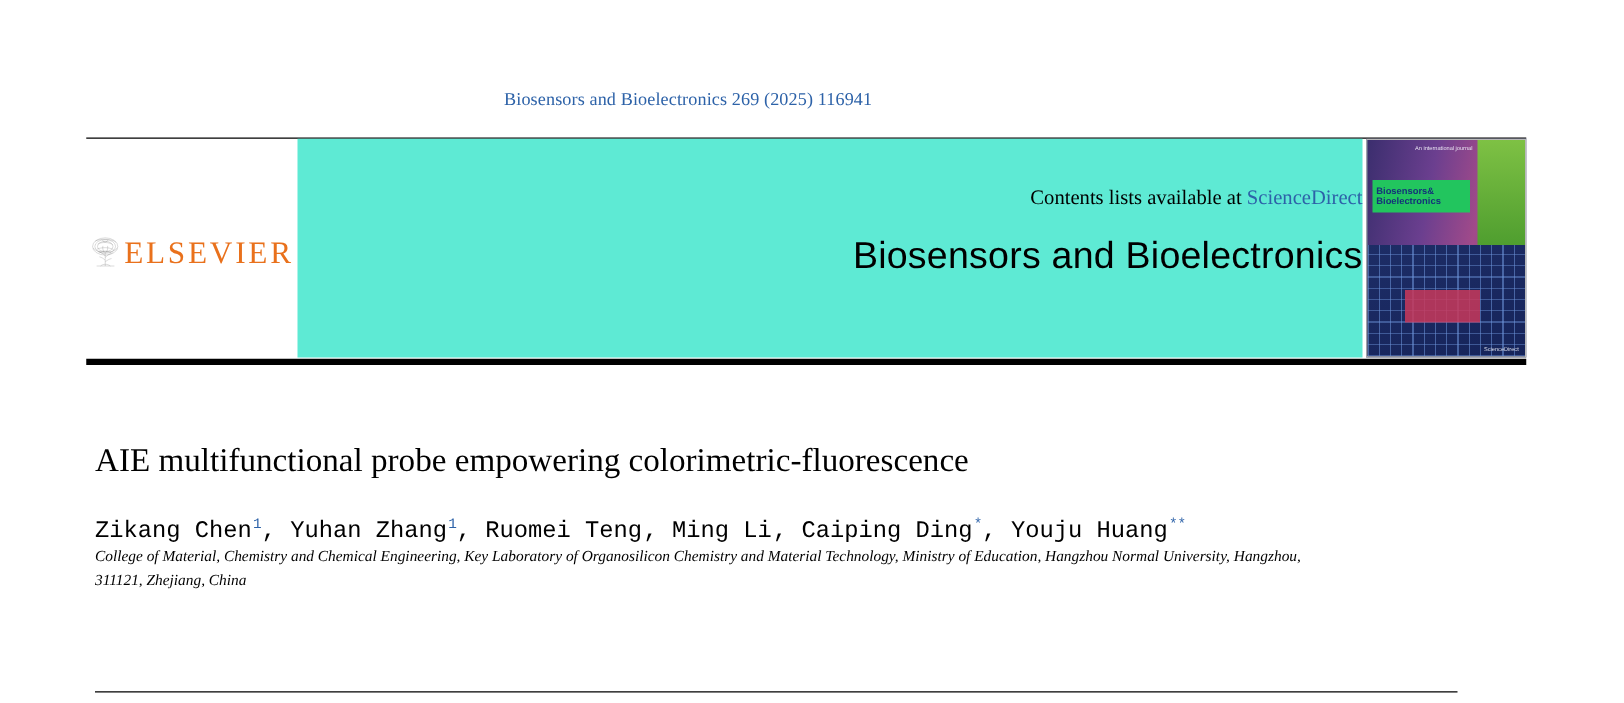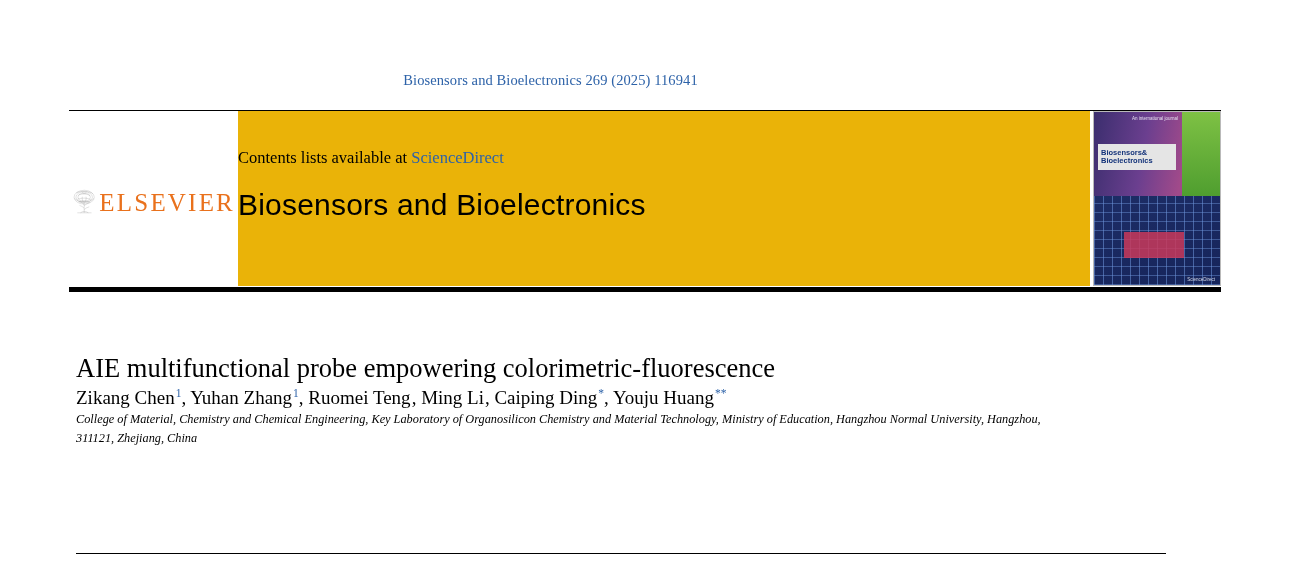--- a/index.html
+++ b/index.html
@@ -64,26 +64,26 @@
   .elsevier-word {
     font-family: "Liberation Serif", serif;
     font-size: 25px;
     letter-spacing: 2.2px;
     color: #e9711c;
     margin-top: 2px;
   }
 
   .journal-band {
     flex: 1 1 auto;
-    background: #eab308;
+    background: #5eead4;
     margin-left: 3px;
     margin-right: 3px;
     display: flex;
     flex-direction: column;
-    align-items: flex-start;
+    align-items: flex-end;
     justify-content: center;
     padding: 12px 0 14px 0;
     box-sizing: border-box;
   }
   .contents-line {
     font-family: "Liberation Serif", serif;
     font-size: 16.5px;
     color: #000;
     margin-bottom: 20px;
   }
@@ -121,21 +121,21 @@
   .cover-green {
     position: absolute;
     right: 0; top: 0;
     width: 38px; height: 84px;
     background: linear-gradient(180deg,#7ec144,#4f9e2f);
   }
   .cover-logo-box {
     position: absolute;
     left: 4px; top: 32px;
     width: 78px; height: 26px;
-    background: #e5e5e5;
+    background: #22c55e;
     display: flex;
     flex-direction: column;
     justify-content: center;
     padding-left: 3px;
     box-sizing: border-box;
   }
   .cover-logo-box span {
     font-family: "Liberation Sans", sans-serif;
     font-size: 7.5px;
     font-weight: bold;
@@ -190,21 +190,22 @@
   }
   .article-title {
     font-family: "Liberation Serif", serif;
     font-size: 26.5px;
     line-height: 1.38;
     color: #000;
     margin: 0;
     font-weight: normal;
   }
   .authors {
-    font-family: Liberation Serif, serif;
+    margin-top: 26px;
+    font-family: Liberation Mono, monospace;
     font-size: 19px;
     color: #000;
     line-height: 1.2;
   }
   .authors sup {
     font-size: 11.5px;
     vertical-align: super;
     color: #2d62a8;
     padding-left: 1px;
   }

